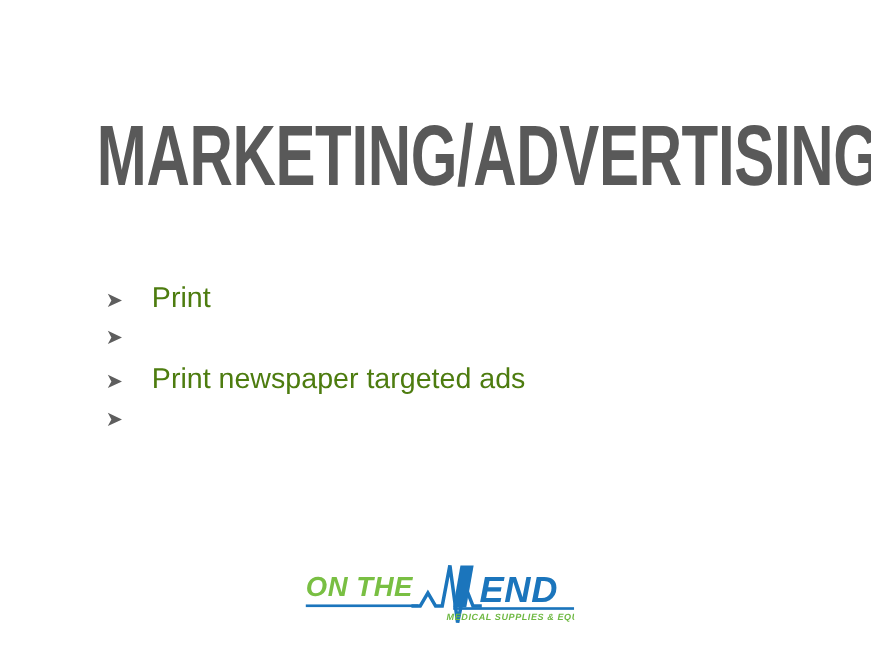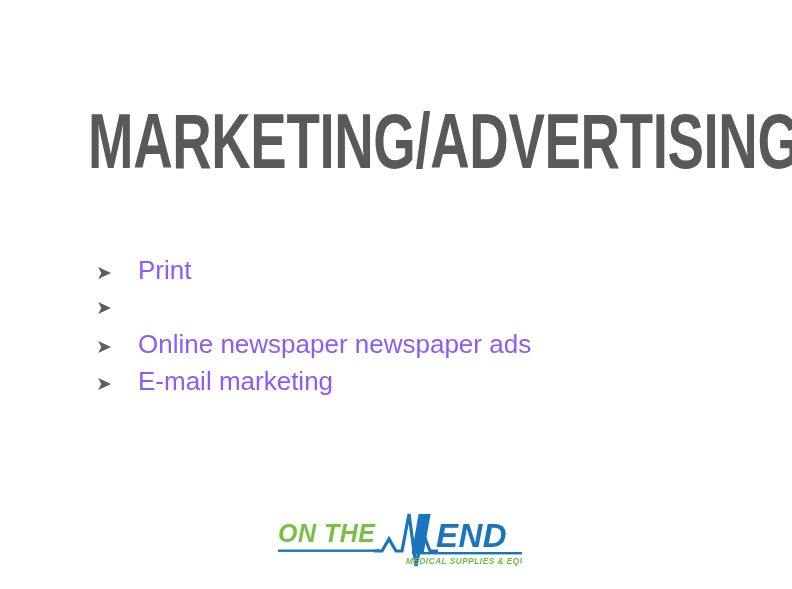--- a/index.html
+++ b/index.html
@@ -61,21 +61,21 @@
     font-weight: normal;
   }
   .bullet-marker {
     width: 42px;
     flex: 0 0 42px;
     color: #5e5e5e;
     font-size: 19px;
     line-height: 37px;
   }
   .bullet-text {
-    color: #8b5cf6;
+    color: #4d7c0f;
     font-size: 26px;
     line-height: 37px;
     white-space: nowrap;
   }
 
   
   .logo {
     position: absolute;
     left: 278px;
     top: 506px;
@@ -99,26 +99,25 @@
       <span class="bullet-marker">➤</span>
       <span class="bullet-text">Print</span>
     </li>
 
     <li class="bullet-item">
       <span class="bullet-marker">➤</span>
     </li>
 
     <li class="bullet-item">
       <span class="bullet-marker">➤</span>
-      <span class="bullet-text">Online newspaper newspaper ads</span>
+      <span class="bullet-text">Print newspaper targeted ads</span>
     </li>
 
     <li class="bullet-item">
       <span class="bullet-marker">➤</span>
-      <span class="bullet-text">E-mail marketing</span>
     </li>
 
   </ul>
 
   <div class="logo">
     <svg width="244" height="64" viewBox="0 0 244 64" xmlns="http://www.w3.org/2000/svg">
 
       <text id="logo-green-text" x="0" y="36" font-family="Liberation Sans, sans-serif" font-size="25" font-weight="bold" font-style="italic" fill="#79bf43" letter-spacing="0.5">ON THE</text>
 
       <rect x="-2" y="43.5" width="104" height="2.4" fill="#1b75bc"></rect>

